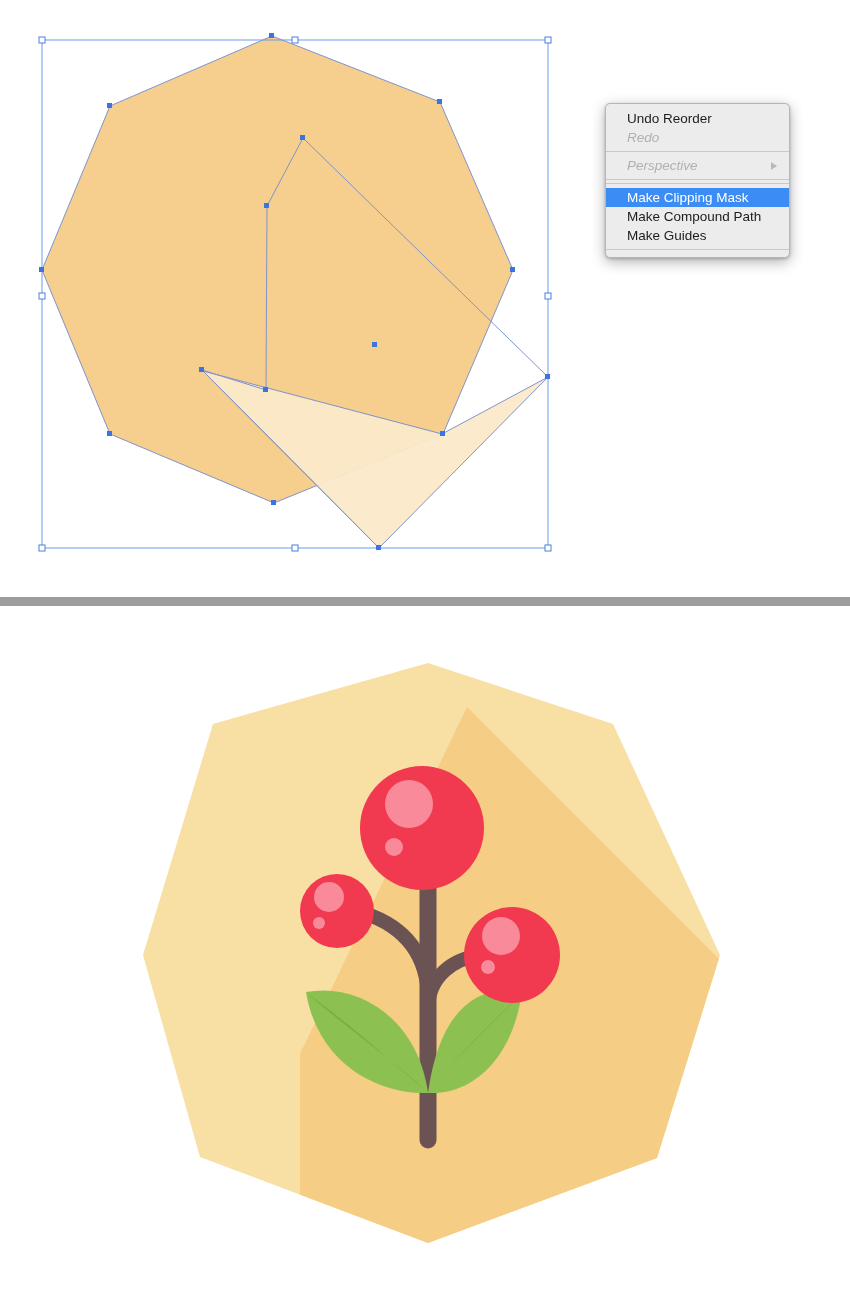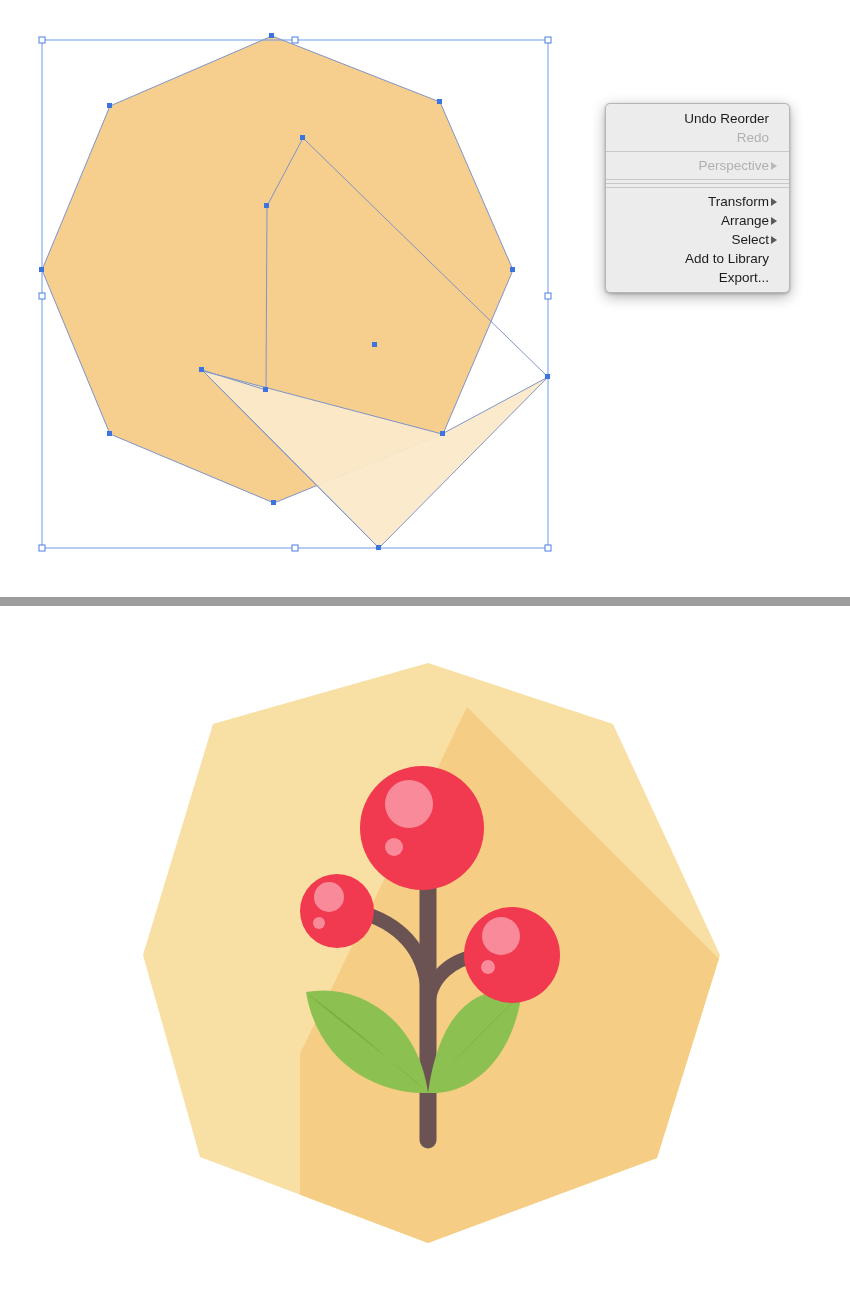--- a/index.html
+++ b/index.html
@@ -49,33 +49,32 @@
     left: 605px; top: 103px;
     width: 185px;
     background: #ececec;
     border: 1px solid #b6b6b6;
     border-radius: 5px;
     box-shadow: 0 4px 14px rgba(0,0,0,0.30), 0 1px 3px rgba(0,0,0,0.22);
     padding: 4px 0 4px 0;
     font-size: 13.5px;
     color: #1c1c1c;
     user-select: none;
-    text-align: right;
   }
   .menu-group { padding: 1px 0; }
   .menu-item {
     position: relative;
     height: 19px;
     line-height: 19px;
     padding: 0 20px 0 21px;
     white-space: nowrap;
     color: #1c1c1c;
     cursor: default;
   }
-  .menu-item.disabled { color: #b0b0b0; }
+  .menu-item.disabled { color: #b0b0b0; font-style: italic; }
   .menu-item.selected {
     background: #3b8cf5;
     color: #ffffff;
   }
   .menu-sep {
     height: 1px;
     background: #c8c8c8;
     margin: 3px 0 3px 0;
   }
   .submenu-arrow {
@@ -142,28 +141,26 @@
         <div class="menu-group">
           <div class="menu-item">Undo Reorder</div>
           <div class="menu-item disabled">Redo</div>
         </div>
         <div class="menu-sep"></div>
         <div class="menu-group">
           <div class="menu-item disabled">Perspective<span class="submenu-arrow"></span></div>
         </div>
         <div class="menu-sep"></div>
         <div class="menu-sep"></div>
-        <div class="menu-sep"></div>
         <div class="menu-group">
-          <div class="menu-item">Transform<span class="submenu-arrow"></span></div>
-          <div class="menu-item">Arrange<span class="submenu-arrow"></span></div>
-          <div class="menu-item">Select<span class="submenu-arrow"></span></div>
-          <div class="menu-item">Add to Library</div>
-          <div class="menu-item">Export...</div>
+          <div class="menu-item selected">Make Clipping Mask</div>
+          <div class="menu-item">Make Compound Path</div>
+          <div class="menu-item">Make Guides</div>
         </div>
+        <div class="menu-sep"></div>
       </div>
   </div>
 
   <div id="section-divider"></div>
 
   <div id="preview-panel">
     <svg id="preview-svg" width="850" height="708" viewBox="0 606 850 708">
 
       <defs>
         <clipPath id="hept-clip">

